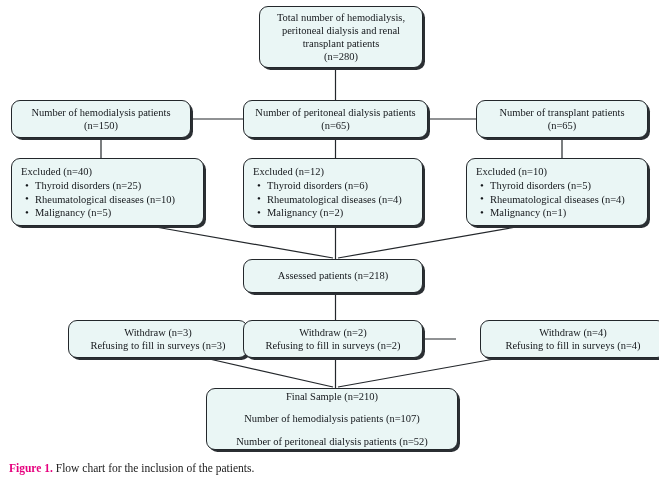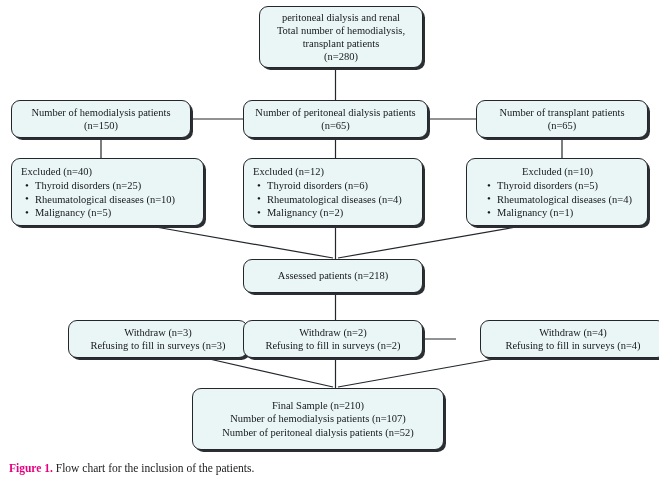--- a/index.html
+++ b/index.html
@@ -76,26 +76,26 @@
     top: -0.5px;
     font-size: 11px;
   }
   
   #node-total        { left: 259px; top: 6px;   width: 164px; height: 62px; }
   #node-hemodialysis { left: 11px;  top: 100px; width: 180px; height: 38px; }
   #node-peritoneal   { left: 243px; top: 100px; width: 185px; height: 38px; }
   #node-transplant   { left: 476px; top: 100px; width: 172px; height: 38px; }
   #node-excluded-hd  { left: 11px;  top: 158px; width: 193px; height: 68px; }
   #node-excluded-pd  { left: 243px; top: 158px; width: 180px; height: 68px; }
-  #node-excluded-tx  { left: 466px; top: 158px; width: 182px; height: 68px; align-items: center; }
+  #node-excluded-tx  { left: 466px; top: 158px; width: 182px; height: 68px; }
   #node-assessed     { left: 243px; top: 259px; width: 180px; height: 34px; }
   #node-withdraw-hd  { left: 68px;  top: 320px; width: 180px; height: 38px; }
   #node-withdraw-pd  { left: 243px; top: 320px; width: 180px; height: 38px; }
   #node-withdraw-tx  { left: 480px; top: 320px; width: 186px; height: 38px; }
-  #node-final        { left: 192px; top: 388px; width: 252px; height: 62px; }
+  #node-final        { left: 206px; top: 388px; width: 252px; height: 62px; gap: 9px; }
 
   #caption {
     position: absolute;
     left: 9px;
     top: 461px;
     font-size: 11.5px;
     line-height: 15px;
     color: #1a1a1a;
     white-space: nowrap;
   }
@@ -131,22 +131,22 @@
       <line x1="223" y1="339" x2="243" y2="339"></line>
       <line x1="423" y1="339" x2="456" y2="339"></line>
 
       <line x1="205" y1="358" x2="333" y2="387"></line>
       <line x1="335.5" y1="358" x2="335.5" y2="388"></line>
       <line x1="500" y1="358" x2="338" y2="387"></line>
     </g>
   </svg>
 
   <div class="node centered" id="node-total">
+    <span class="line">Total number of hemodialysis,</span>
     <span class="line">peritoneal dialysis and renal</span>
-    <span class="line">Total number of hemodialysis,</span>
     <span class="line">transplant patients</span>
     <span class="line">(n=280)</span>
   </div>
 
   <div class="node centered" id="node-hemodialysis">
     <span class="line">Number of hemodialysis patients</span>
     <span class="line">(n=150)</span>
   </div>
 
   <div class="node centered" id="node-peritoneal">

